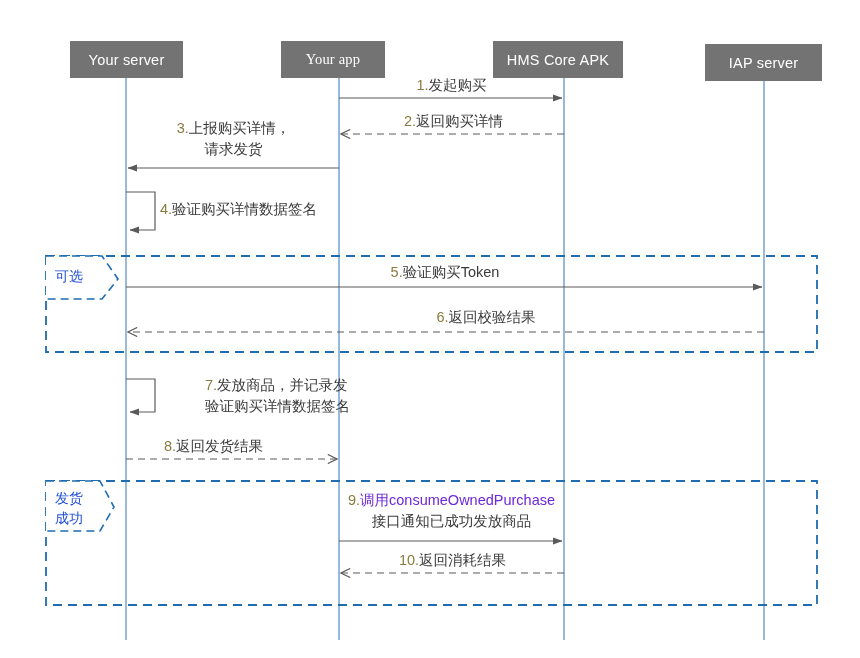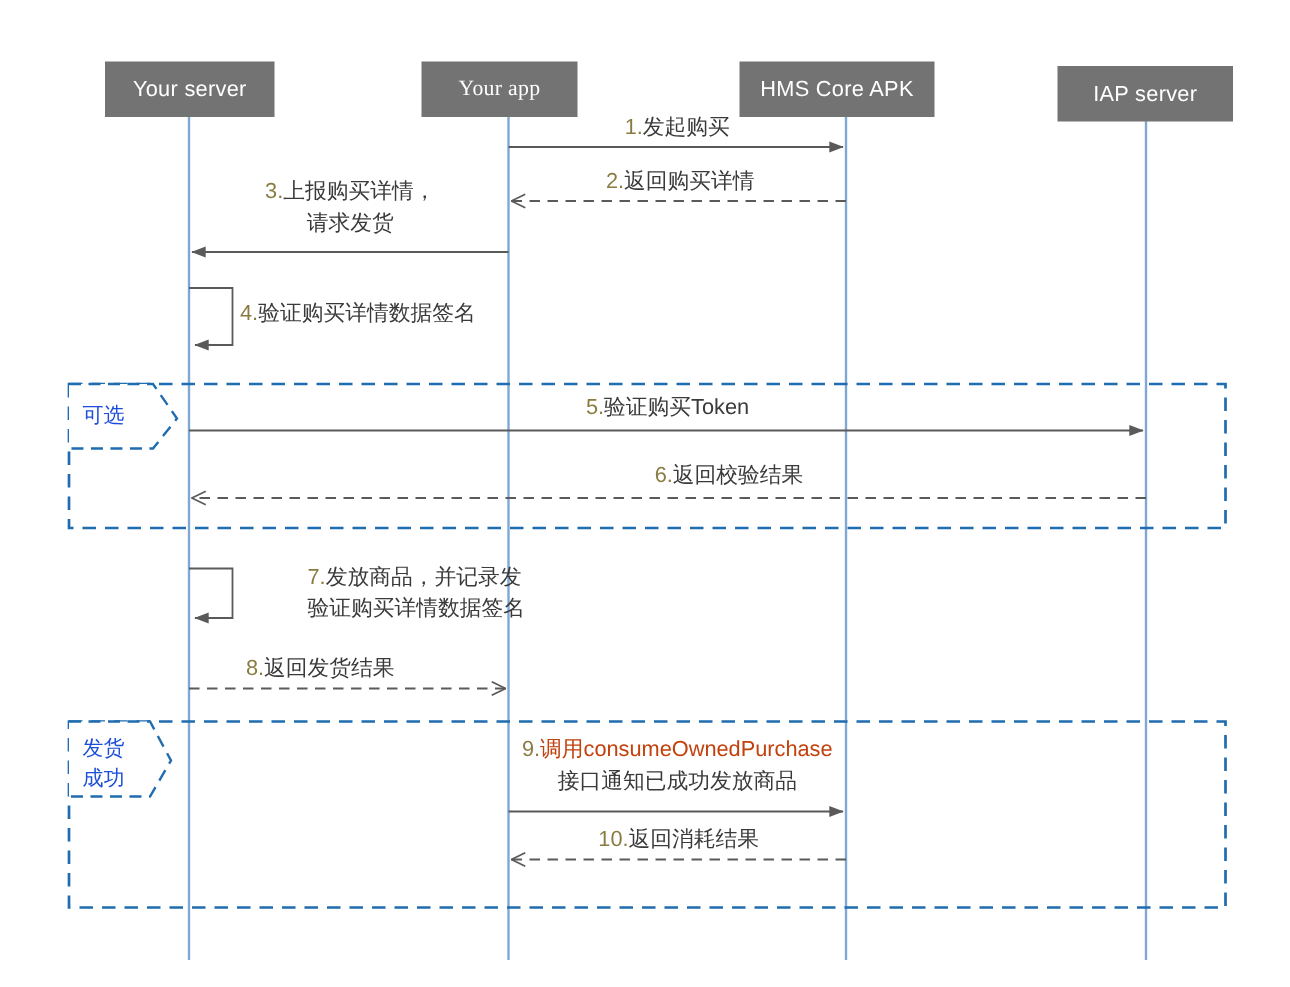--- a/index.html
+++ b/index.html
@@ -45,21 +45,21 @@
     font-size: 14.5px;
     color: #3a3a3a;
     white-space: nowrap;
     line-height: 19px;
     text-align: center;
   }
   .msg-label .num {
     color: #8a7b40;
   }
   .msg-label .mono-ish {
-    color: #c2410c;
+    color: #6d28d9;
   }
   .msg-label.two-line {
     line-height: 21px;
   }
   
   .frag-label {
     position: absolute;
     font-size: 14px;
     color: #1d4ed8;
     line-height: 20px;

